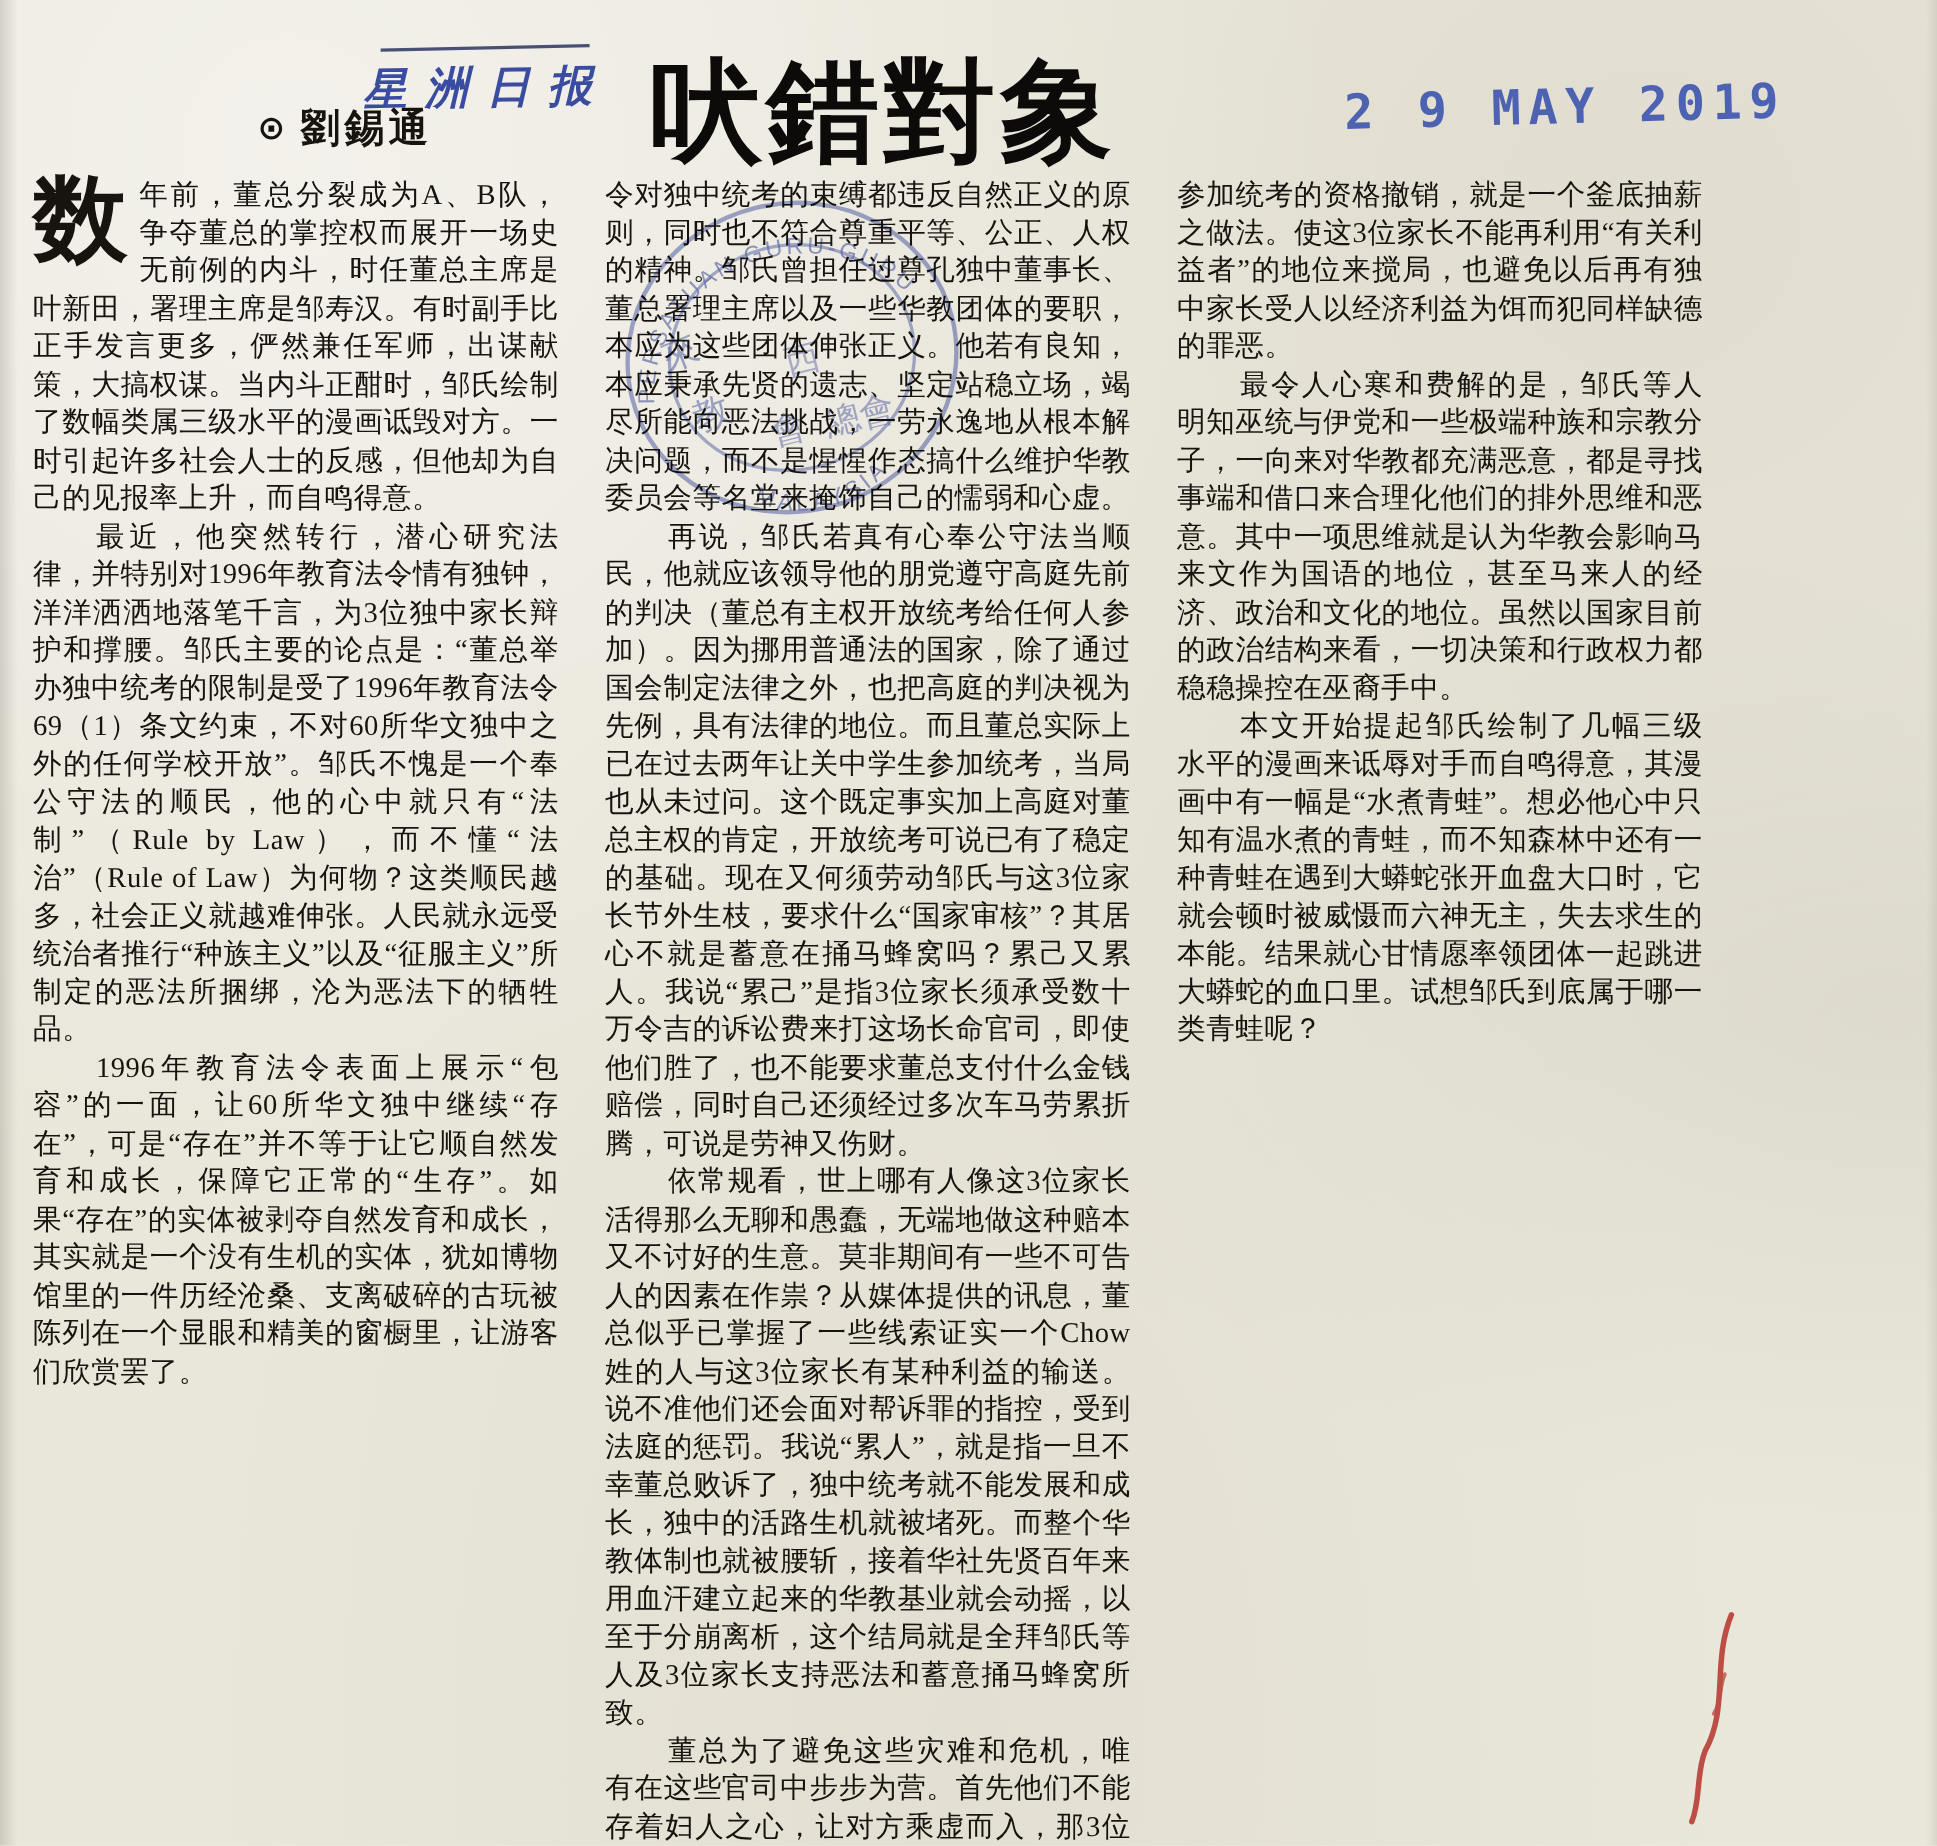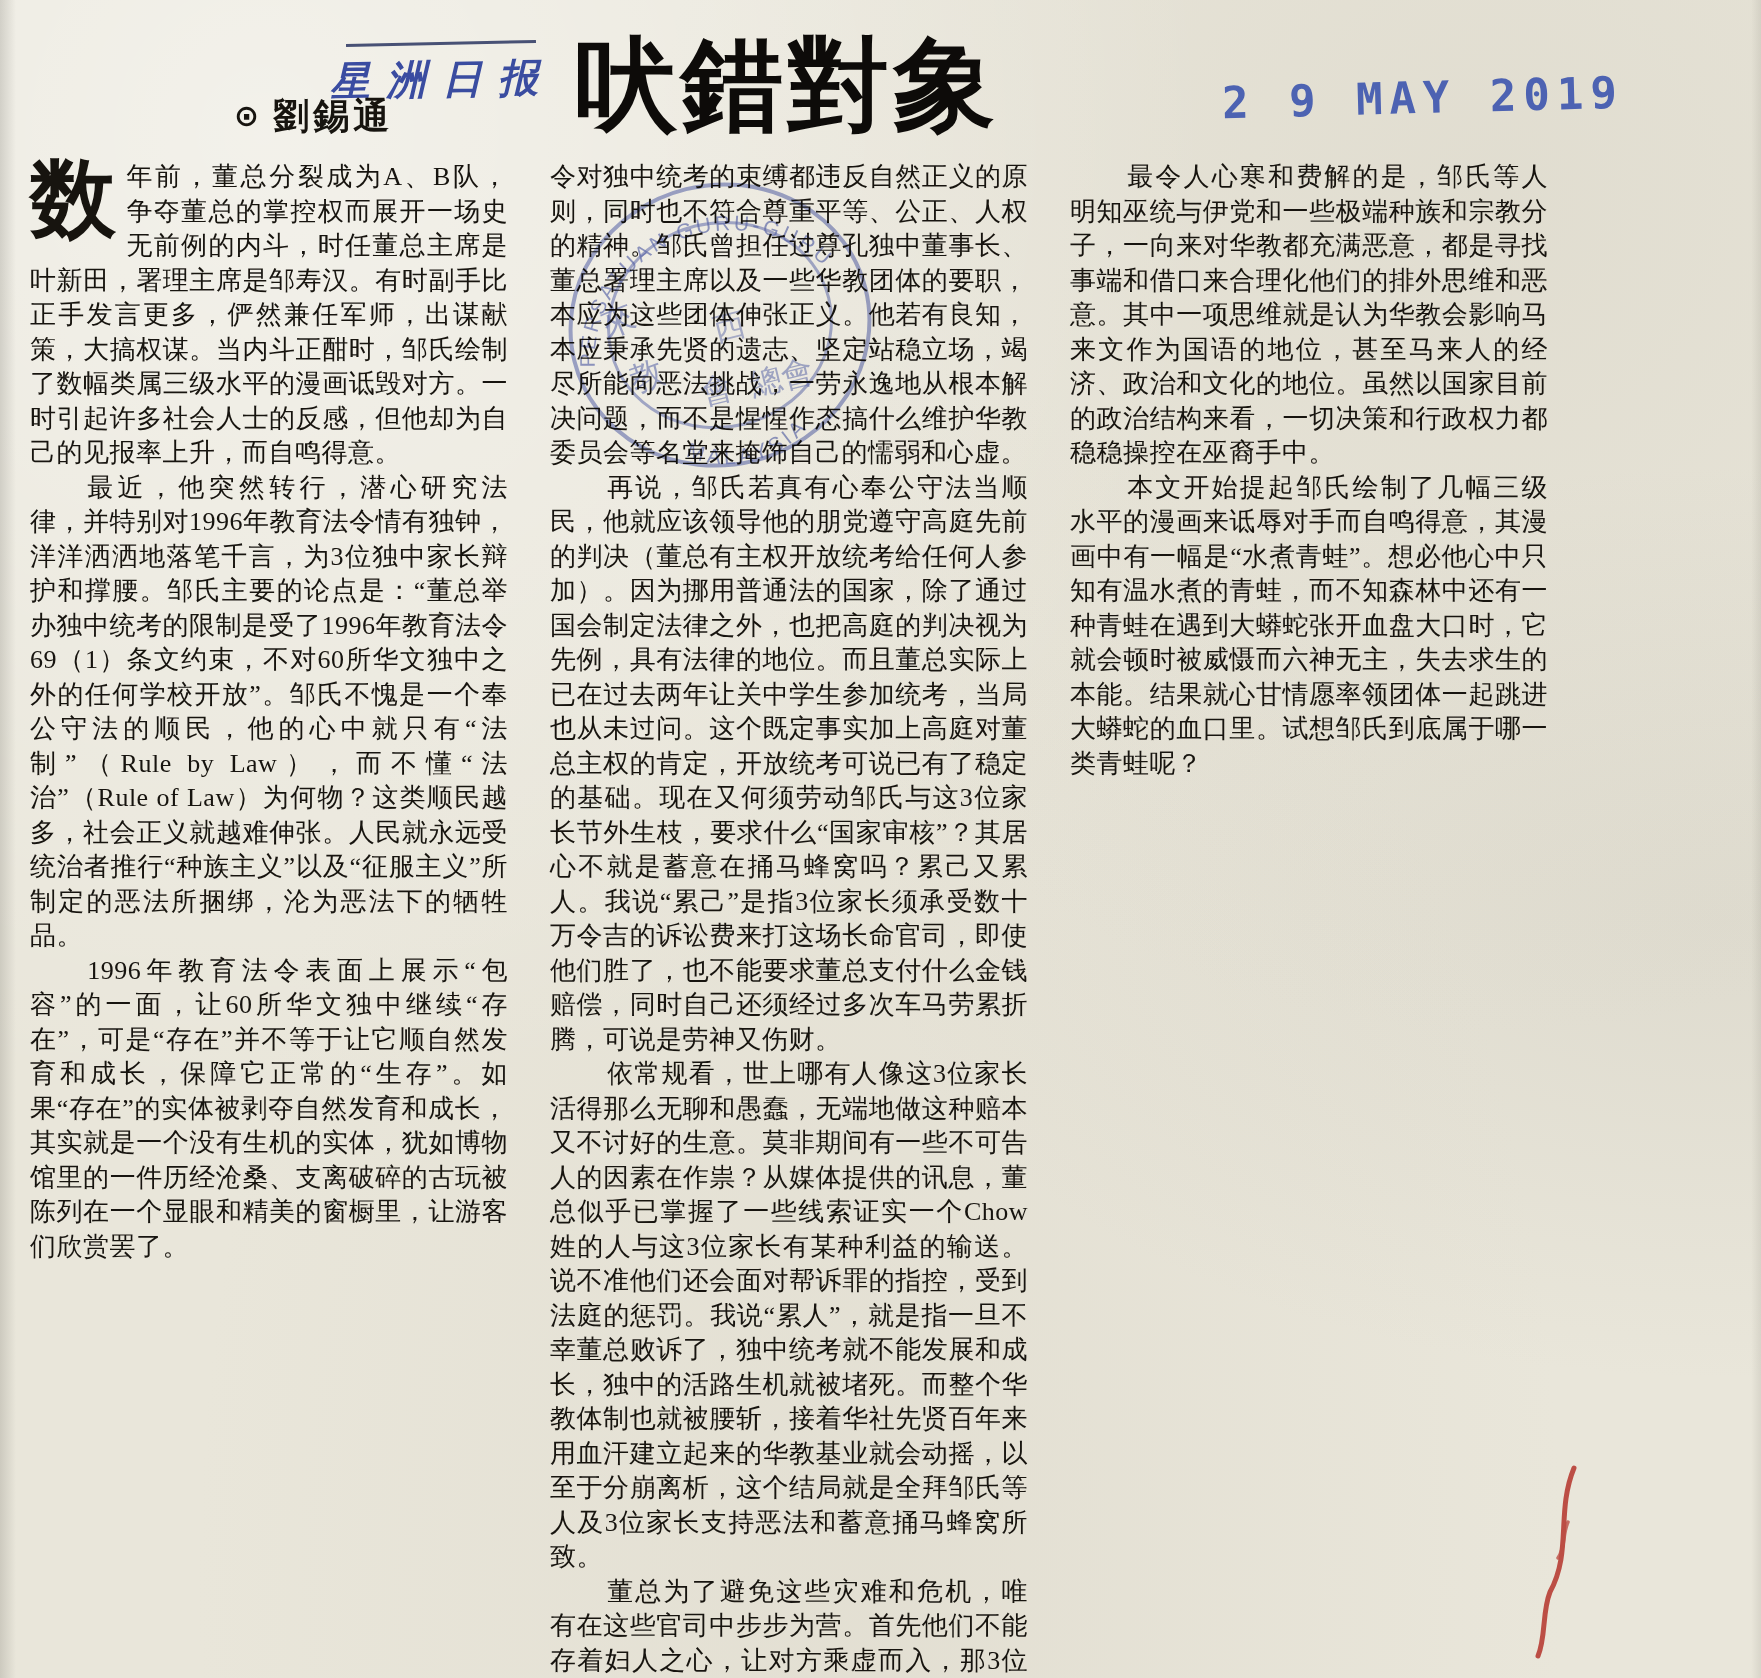--- a/index.html
+++ b/index.html
@@ -21,21 +21,21 @@
 
   
   .masthead-line{position:absolute;left:346px;top:42px;width:190px;height:3px;
     background:#2a3560;transform:rotate(-1.2deg);opacity:.85;}
   .masthead{position:absolute;left:330px;top:52px;
     font-size:40px;font-weight:bold;color:#2b3f9b;letter-spacing:16px;
     transform:rotate(-1deg);font-style:italic;opacity:.92;}
   .author{position:absolute;left:210px;top:92px;font-size:36px;font-weight:bold;
     font-family:"Liberation Sans","DejaVu Sans",sans-serif;letter-spacing:4px;margin-left:24px;}
   .author .bullet{font-size:30px;vertical-align:2px;margin-right:10px;}
-  .title{position:absolute;left:575px;top:18px;width:450px;margin:0;
+  .title{position:absolute;left:575px;top:18px;width:450px;margin:16px;
     font-size:102px;font-weight:900;letter-spacing:4px;color:#0d0b09;
     font-family:"Liberation Serif","DejaVu Serif",serif;white-space:nowrap;}
   .datestamp{position:absolute;left:1222px;top:72px;
     font-family:"DejaVu Sans Mono","Liberation Mono",monospace;
     font-size:44px;font-weight:bold;color:#3952ae;letter-spacing:7px;
     transform:rotate(-1.5deg);opacity:.88;white-space:nowrap;}
 
   
   .columns{position:absolute;left:30px;top:160px;width:1528px;
     display:flex;gap:42px;}
@@ -75,20 +75,21 @@
       <p class="indent">最近，他突然转行，潜心研究法律，并特别对1996年教育法令情有独钟，洋洋洒洒地落笔千言，为3位独中家长辩护和撑腰。邹氏主要的论点是：“董总举办独中统考的限制是受了1996年教育法令69（1）条文约束，不对60所华文独中之外的任何学校开放”。邹氏不愧是一个奉公守法的顺民，他的心中就只有“法制”（Rule by Law），而不懂“法治”（Rule of Law）为何物？这类顺民越多，社会正义就越难伸张。人民就永远受统治者推行“种族主义”以及“征服主义”所制定的恶法所捆绑，沦为恶法下的牺牲品。</p>
       <p class="indent">1996年教育法令表面上展示“包容”的一面，让60所华文独中继续“存在”，可是“存在”并不等于让它顺自然发育和成长，保障它正常的“生存”。如果“存在”的实体被剥夺自然发育和成长，其实就是一个没有生机的实体，犹如博物馆里的一件历经沧桑、支离破碎的古玩被陈列在一个显眼和精美的窗橱里，让游客们欣赏罢了。</p>
     </section>
   <section class="col">
       <p class="">令对独中统考的束缚都违反自然正义的原则，同时也不符合尊重平等、公正、人权的精神。邹氏曾担任过尊孔独中董事长、董总署理主席以及一些华教团体的要职，本应为这些团体伸张正义。他若有良知，本应秉承先贤的遗志、坚定站稳立场，竭尽所能向恶法挑战，一劳永逸地从根本解决问题，而不是惺惺作态搞什么维护华教委员会等名堂来掩饰自己的懦弱和心虚。</p>
       <p class="indent">再说，邹氏若真有心奉公守法当顺民，他就应该领导他的朋党遵守高庭先前的判决（董总有主权开放统考给任何人参加）。因为挪用普通法的国家，除了通过国会制定法律之外，也把高庭的判决视为先例，具有法律的地位。而且董总实际上已在过去两年让关中学生参加统考，当局也从未过问。这个既定事实加上高庭对董总主权的肯定，开放统考可说已有了稳定的基础。现在又何须劳动邹氏与这3位家长节外生枝，要求什么“国家审核”？其居心不就是蓄意在捅马蜂窝吗？累己又累人。我说“累己”是指3位家长须承受数十万令吉的诉讼费来打这场长命官司，即使他们胜了，也不能要求董总支付什么金钱赔偿，同时自己还须经过多次车马劳累折腾，可说是劳神又伤财。</p>
       <p class="indent">依常规看，世上哪有人像这3位家长活得那么无聊和愚蠢，无端地做这种赔本又不讨好的生意。莫非期间有一些不可告人的因素在作祟？从媒体提供的讯息，董总似乎已掌握了一些线索证实一个Chow姓的人与这3位家长有某种利益的输送。说不准他们还会面对帮诉罪的指控，受到法庭的惩罚。我说“累人”，就是指一旦不幸董总败诉了，独中统考就不能发展和成长，独中的活路生机就被堵死。而整个华教体制也就被腰斩，接着华社先贤百年来用血汗建立起来的华教基业就会动摇，以至于分崩离析，这个结局就是全拜邹氏等人及3位家长支持恶法和蓄意捅马蜂窝所致。</p>
       <p class="indent">董总为了避免这些灾难和危机，唯有在这些官司中步步为营。首先他们不能存着妇人之心，让对方乘虚而入，那3位家长之所以能够以“有关利益者”的地位来起诉董总，就是他们的孩子被董总允许参加统考，董总暂时将孩子</p>
     </section>
   <section class="col">
+      <p class="">参加统考的资格撤销，就是一个釜底抽薪之做法。使这3位家长不能再利用“有关利益者”的地位来搅局，也避免以后再有独中家长受人以经济利益为饵而犯同样缺德的罪恶。</p>
       <p class="indent">最令人心寒和费解的是，邹氏等人明知巫统与伊党和一些极端种族和宗教分子，一向来对华教都充满恶意，都是寻找事端和借口来合理化他们的排外思维和恶意。其中一项思维就是认为华教会影响马来文作为国语的地位，甚至马来人的经济、政治和文化的地位。虽然以国家目前的政治结构来看，一切决策和行政权力都稳稳操控在巫裔手中。</p>
       <p class="indent">本文开始提起邹氏绘制了几幅三级水平的漫画来诋辱对手而自鸣得意，其漫画中有一幅是“水煮青蛙”。想必他心中只知有温水煮的青蛙，而不知森林中还有一种青蛙在遇到大蟒蛇张开血盘大口时，它就会顿时被威慑而六神无主，失去求生的本能。结果就心甘情愿率领团体一起跳进大蟒蛇的血口里。试想邹氏到底属于哪一类青蛙呢？</p>
     </section>
 </div>
 
 <svg class="seal" viewBox="0 0 350 350">
   <defs>
     <path id="arcTop" d="M 42 210 A 133 123 0 1 1 308 200" fill="none"></path>
     <path id="arcBottom" d="M 78 248 A 100 92 0 0 0 272 242" fill="none"></path>
   </defs>

